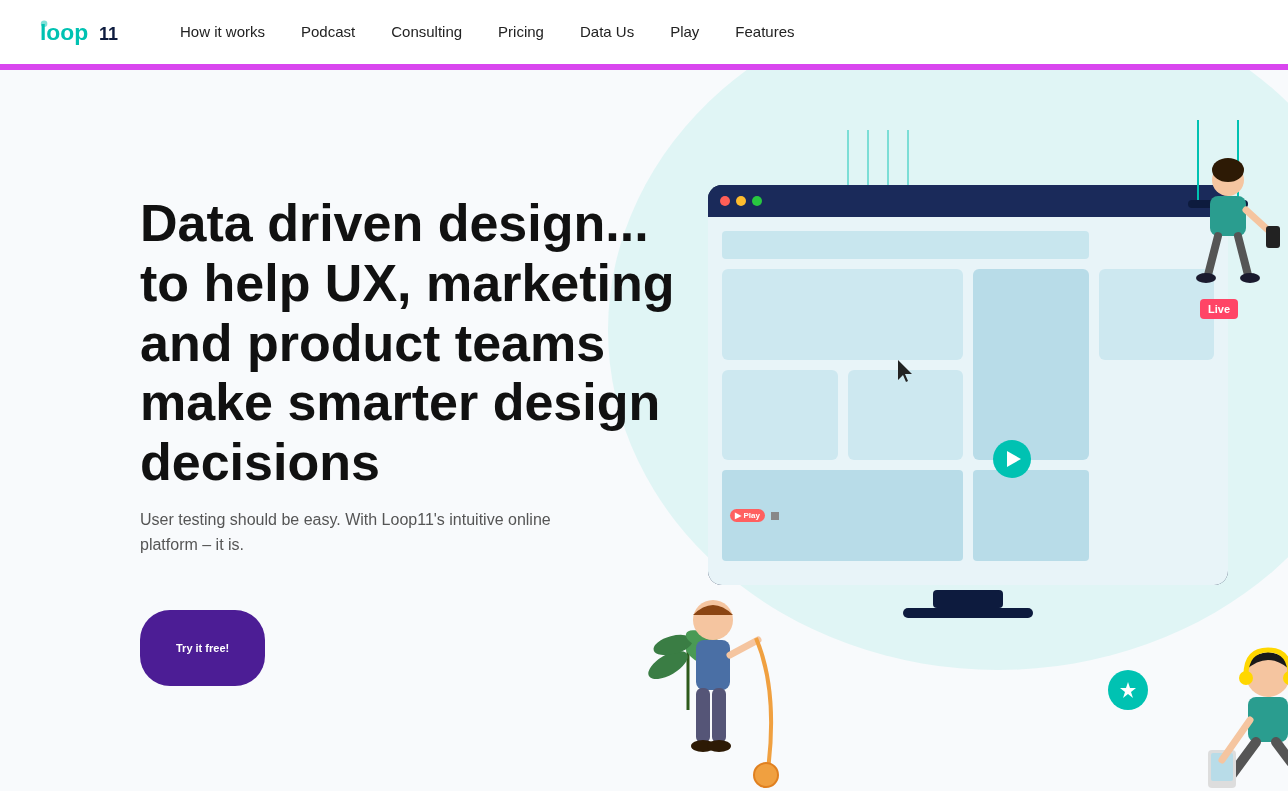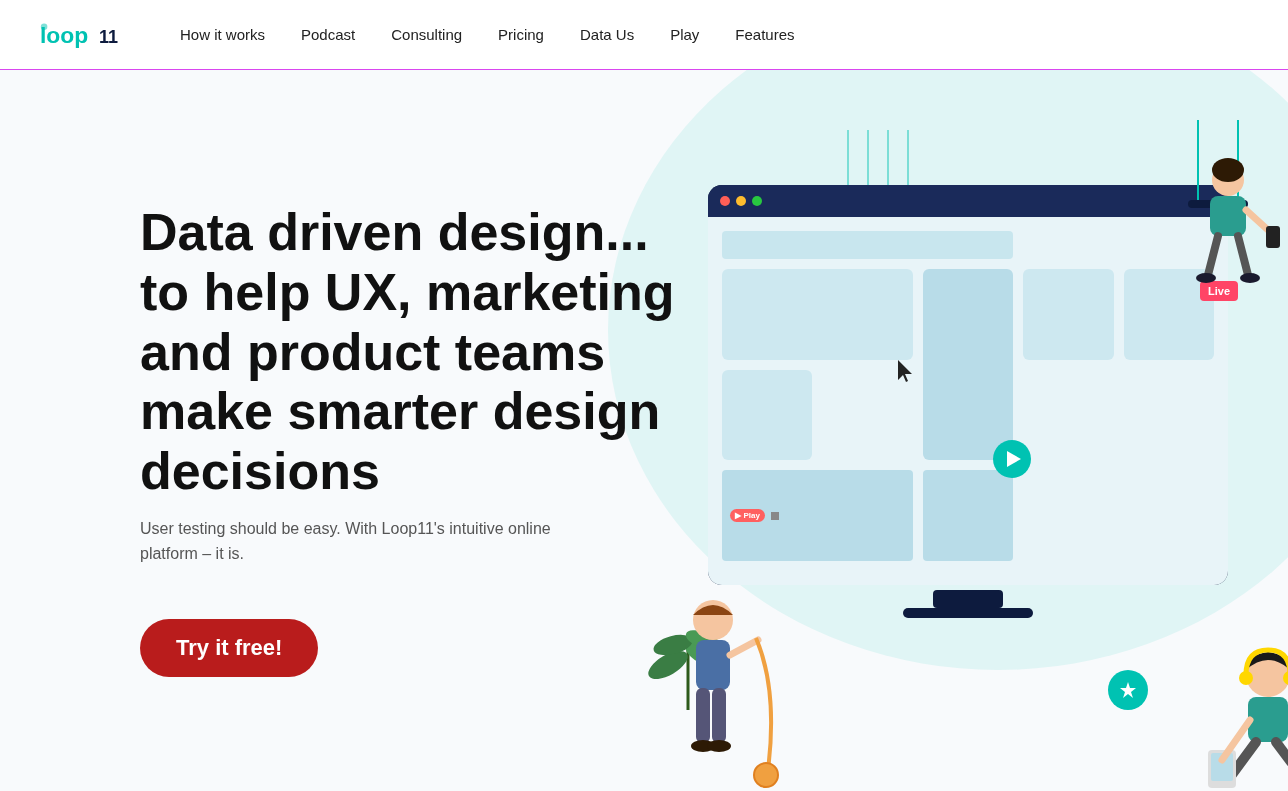--- a/index.html
+++ b/index.html
@@ -5,21 +5,21 @@
     * { margin: 0; padding: 0; box-sizing: border-box; }
     body { font-family: -apple-system, BlinkMacSystemFont, 'Segoe UI', sans-serif; background: #f8fafc; overflow-x: hidden; }
 
     
     nav {
       display: flex;
       align-items: center;
       padding: 0 40px;
       height: 70px;
       background: #fff;
-      border-bottom: 1px solid #d946ef;
+      border-bottom: 6px solid #d946ef;
       position: relative;
       z-index: 10;
     }
     .logo {
       display: flex;
       align-items: center;
       margin-right: 50px;
       text-decoration: none;
     }
     .logo-svg { width: 90px; height: 36px; }
@@ -61,26 +61,26 @@
       margin-bottom: 14px;
     }
     .hero-subtitle {
       font-size: 16px;
       color: #555;
       line-height: 1.6;
       margin-bottom: 52px;
       max-width: 420px;
     }
     .cta-btn {
-      background: #b91c1c;
+      background: #4c1d95;
       color: #fff;
       border: none;
       border-radius: 30px;
-      padding: 16px 36px;
-      font-size: 22px;
+      padding: 32px 36px;
+      font-size: 11px;
       font-weight: 600;
       cursor: pointer;
       transition: background 0.2s;
     }
 
     
     .hero-right {
       position: absolute;
       right: -30px;
       top: 60px;
@@ -110,21 +110,21 @@
     .dot { width: 10px; height: 10px; border-radius: 50%; }
     .dot-r { background: #ff5f57; }
     .dot-y { background: #febc2e; }
     .dot-g { background: #28c840; }
     .monitor-content {
       background: #e8f4f8;
       height: calc(100% - 32px);
       padding: 14px;
       display: grid;
       grid-template-rows: 28px 1fr 1fr 1fr;
-      grid-template-columns: 1fr 1fr 1fr 1fr 1fr;
+      grid-template-columns: 1fr 1fr 1fr 1fr;
       gap: 10px;
     }
     .mc-topbar {
       grid-column: 1/4;
       background: #c8e6ee;
       border-radius: 4px;
     }
     .mc-card {
       background: #cde8f0;
       border-radius: 6px;
@@ -182,21 +182,21 @@
       width: 130px;
       height: 10px;
       background: #0d1b3e;
       border-radius: 6px;
     }
 
     
     .live-badge {
       position: absolute;
       right: 80px;
-      top: 151px;
+      top: 169px;
       background: #ff4466;
       color: #fff;
       font-size: 11px;
       font-weight: 700;
       padding: 4px 8px;
       border-radius: 4px;
     }
 
     
     .play-btn-overlay {

